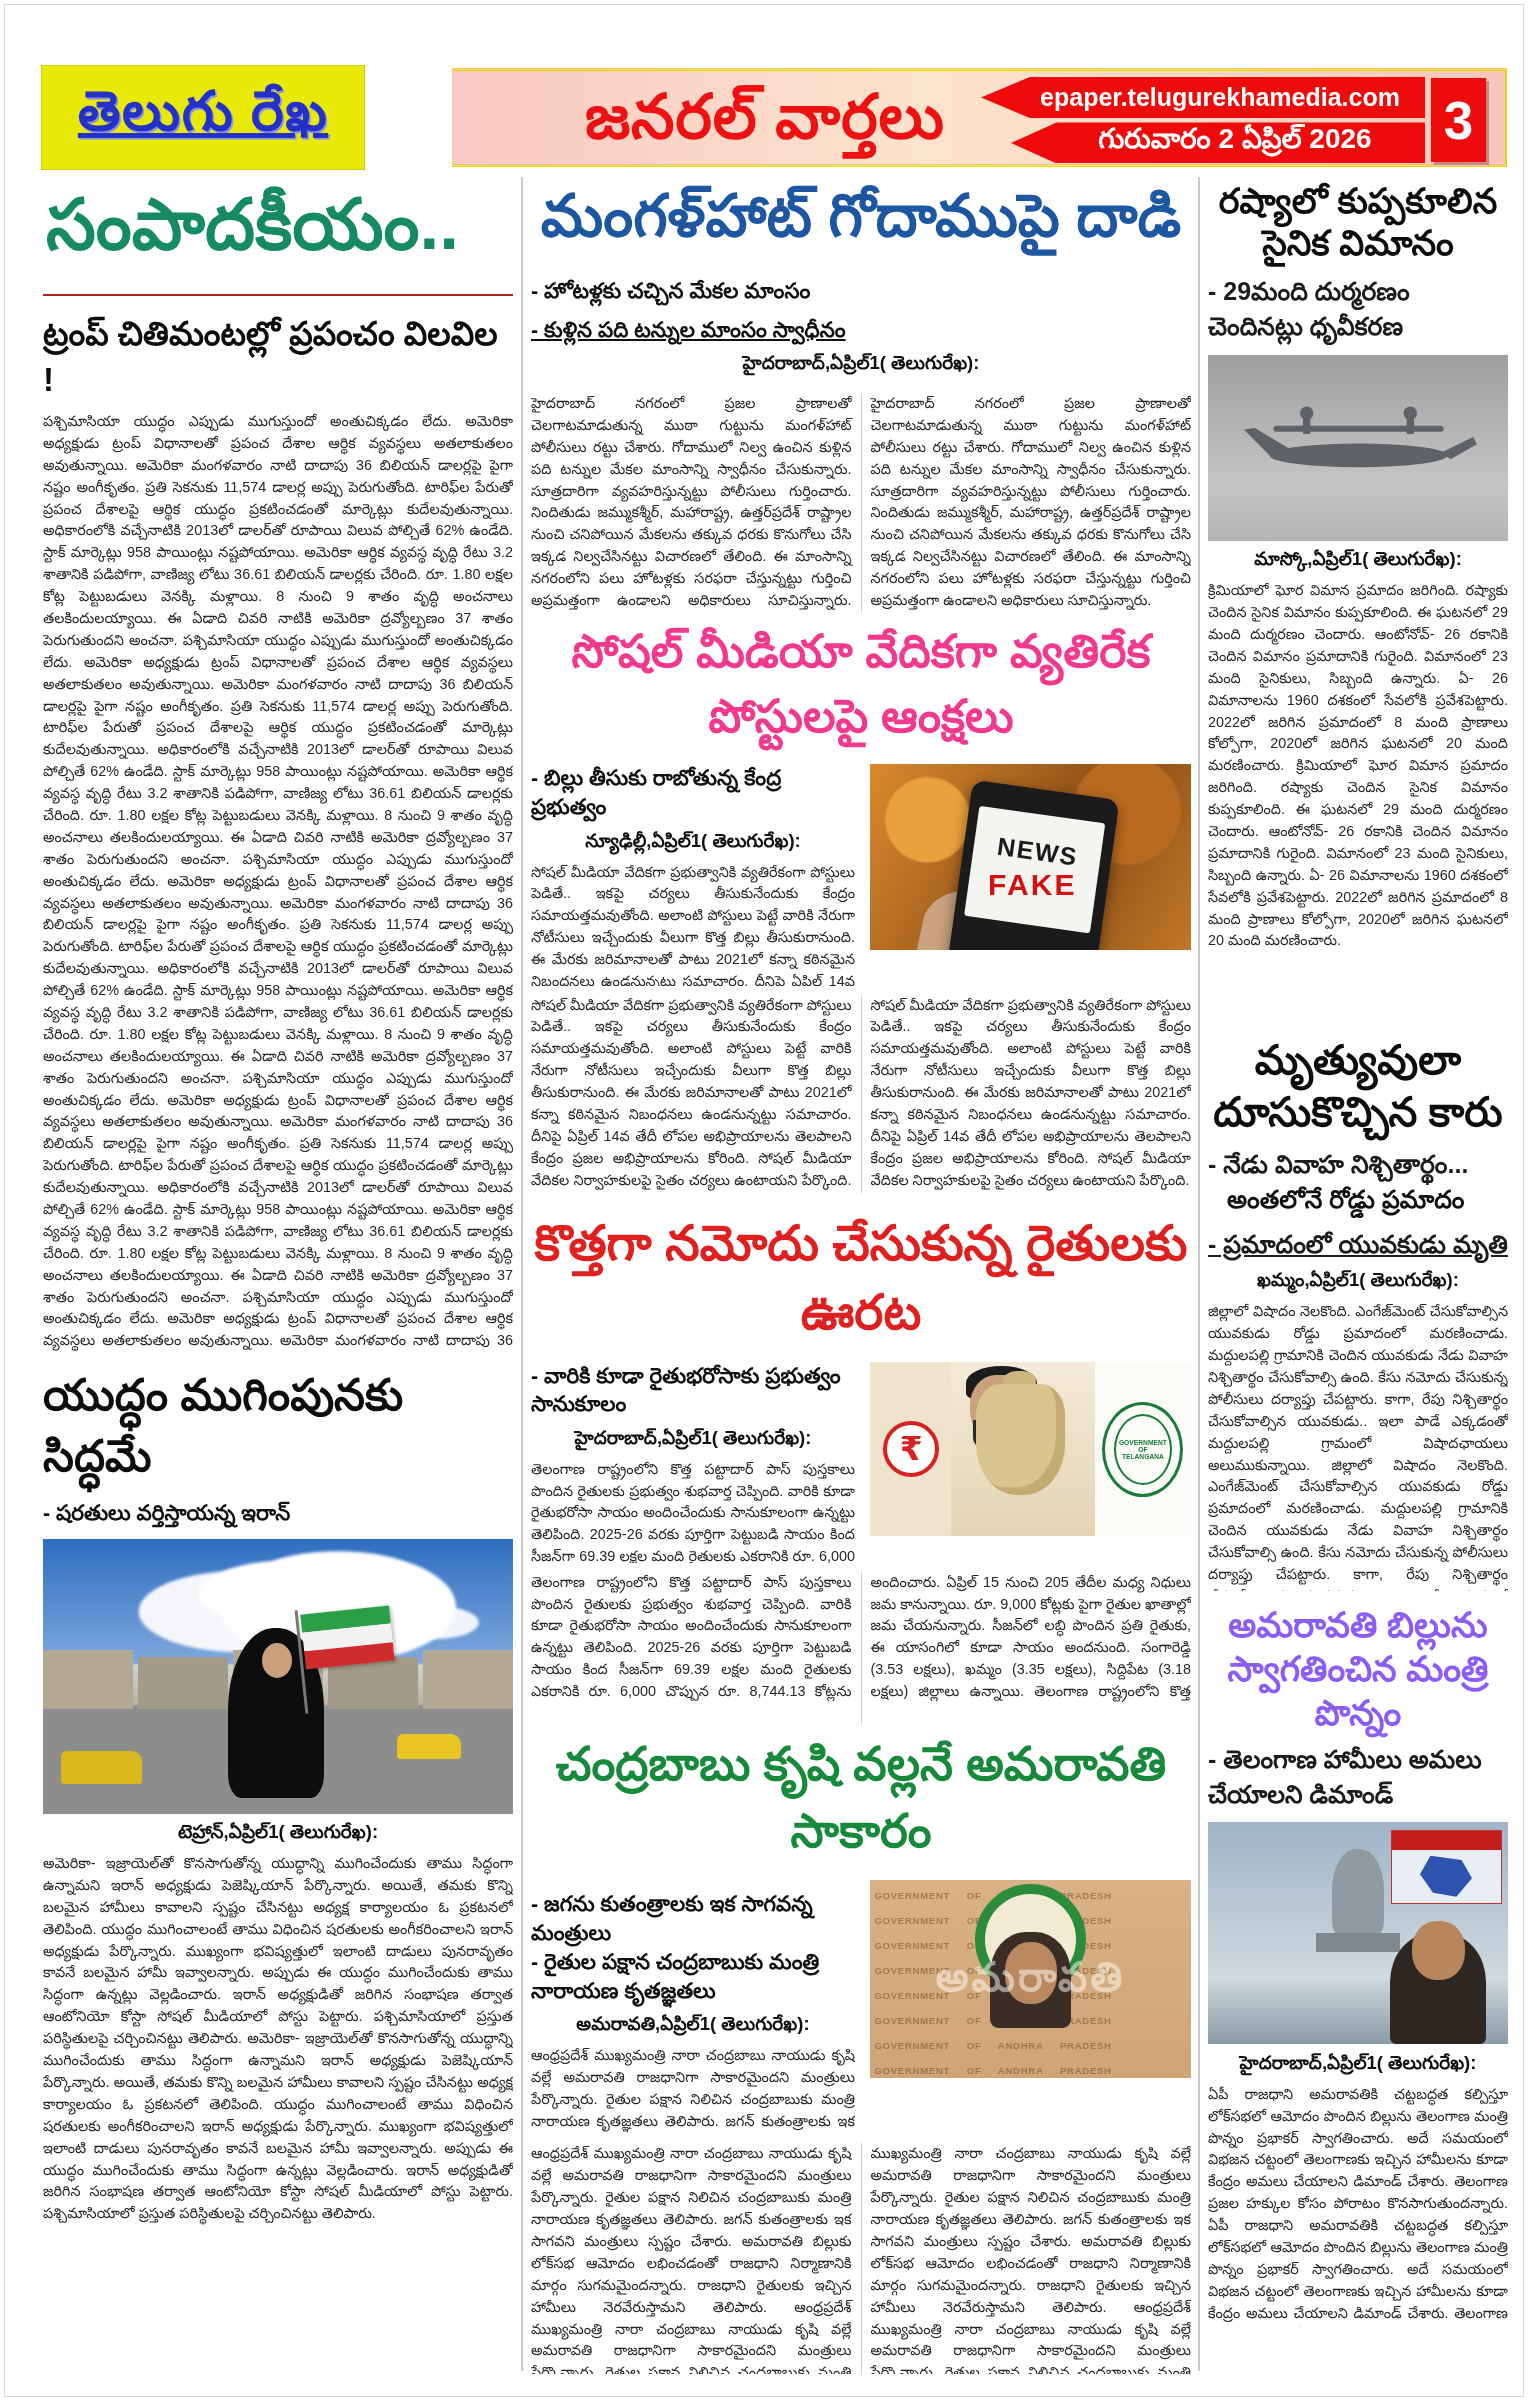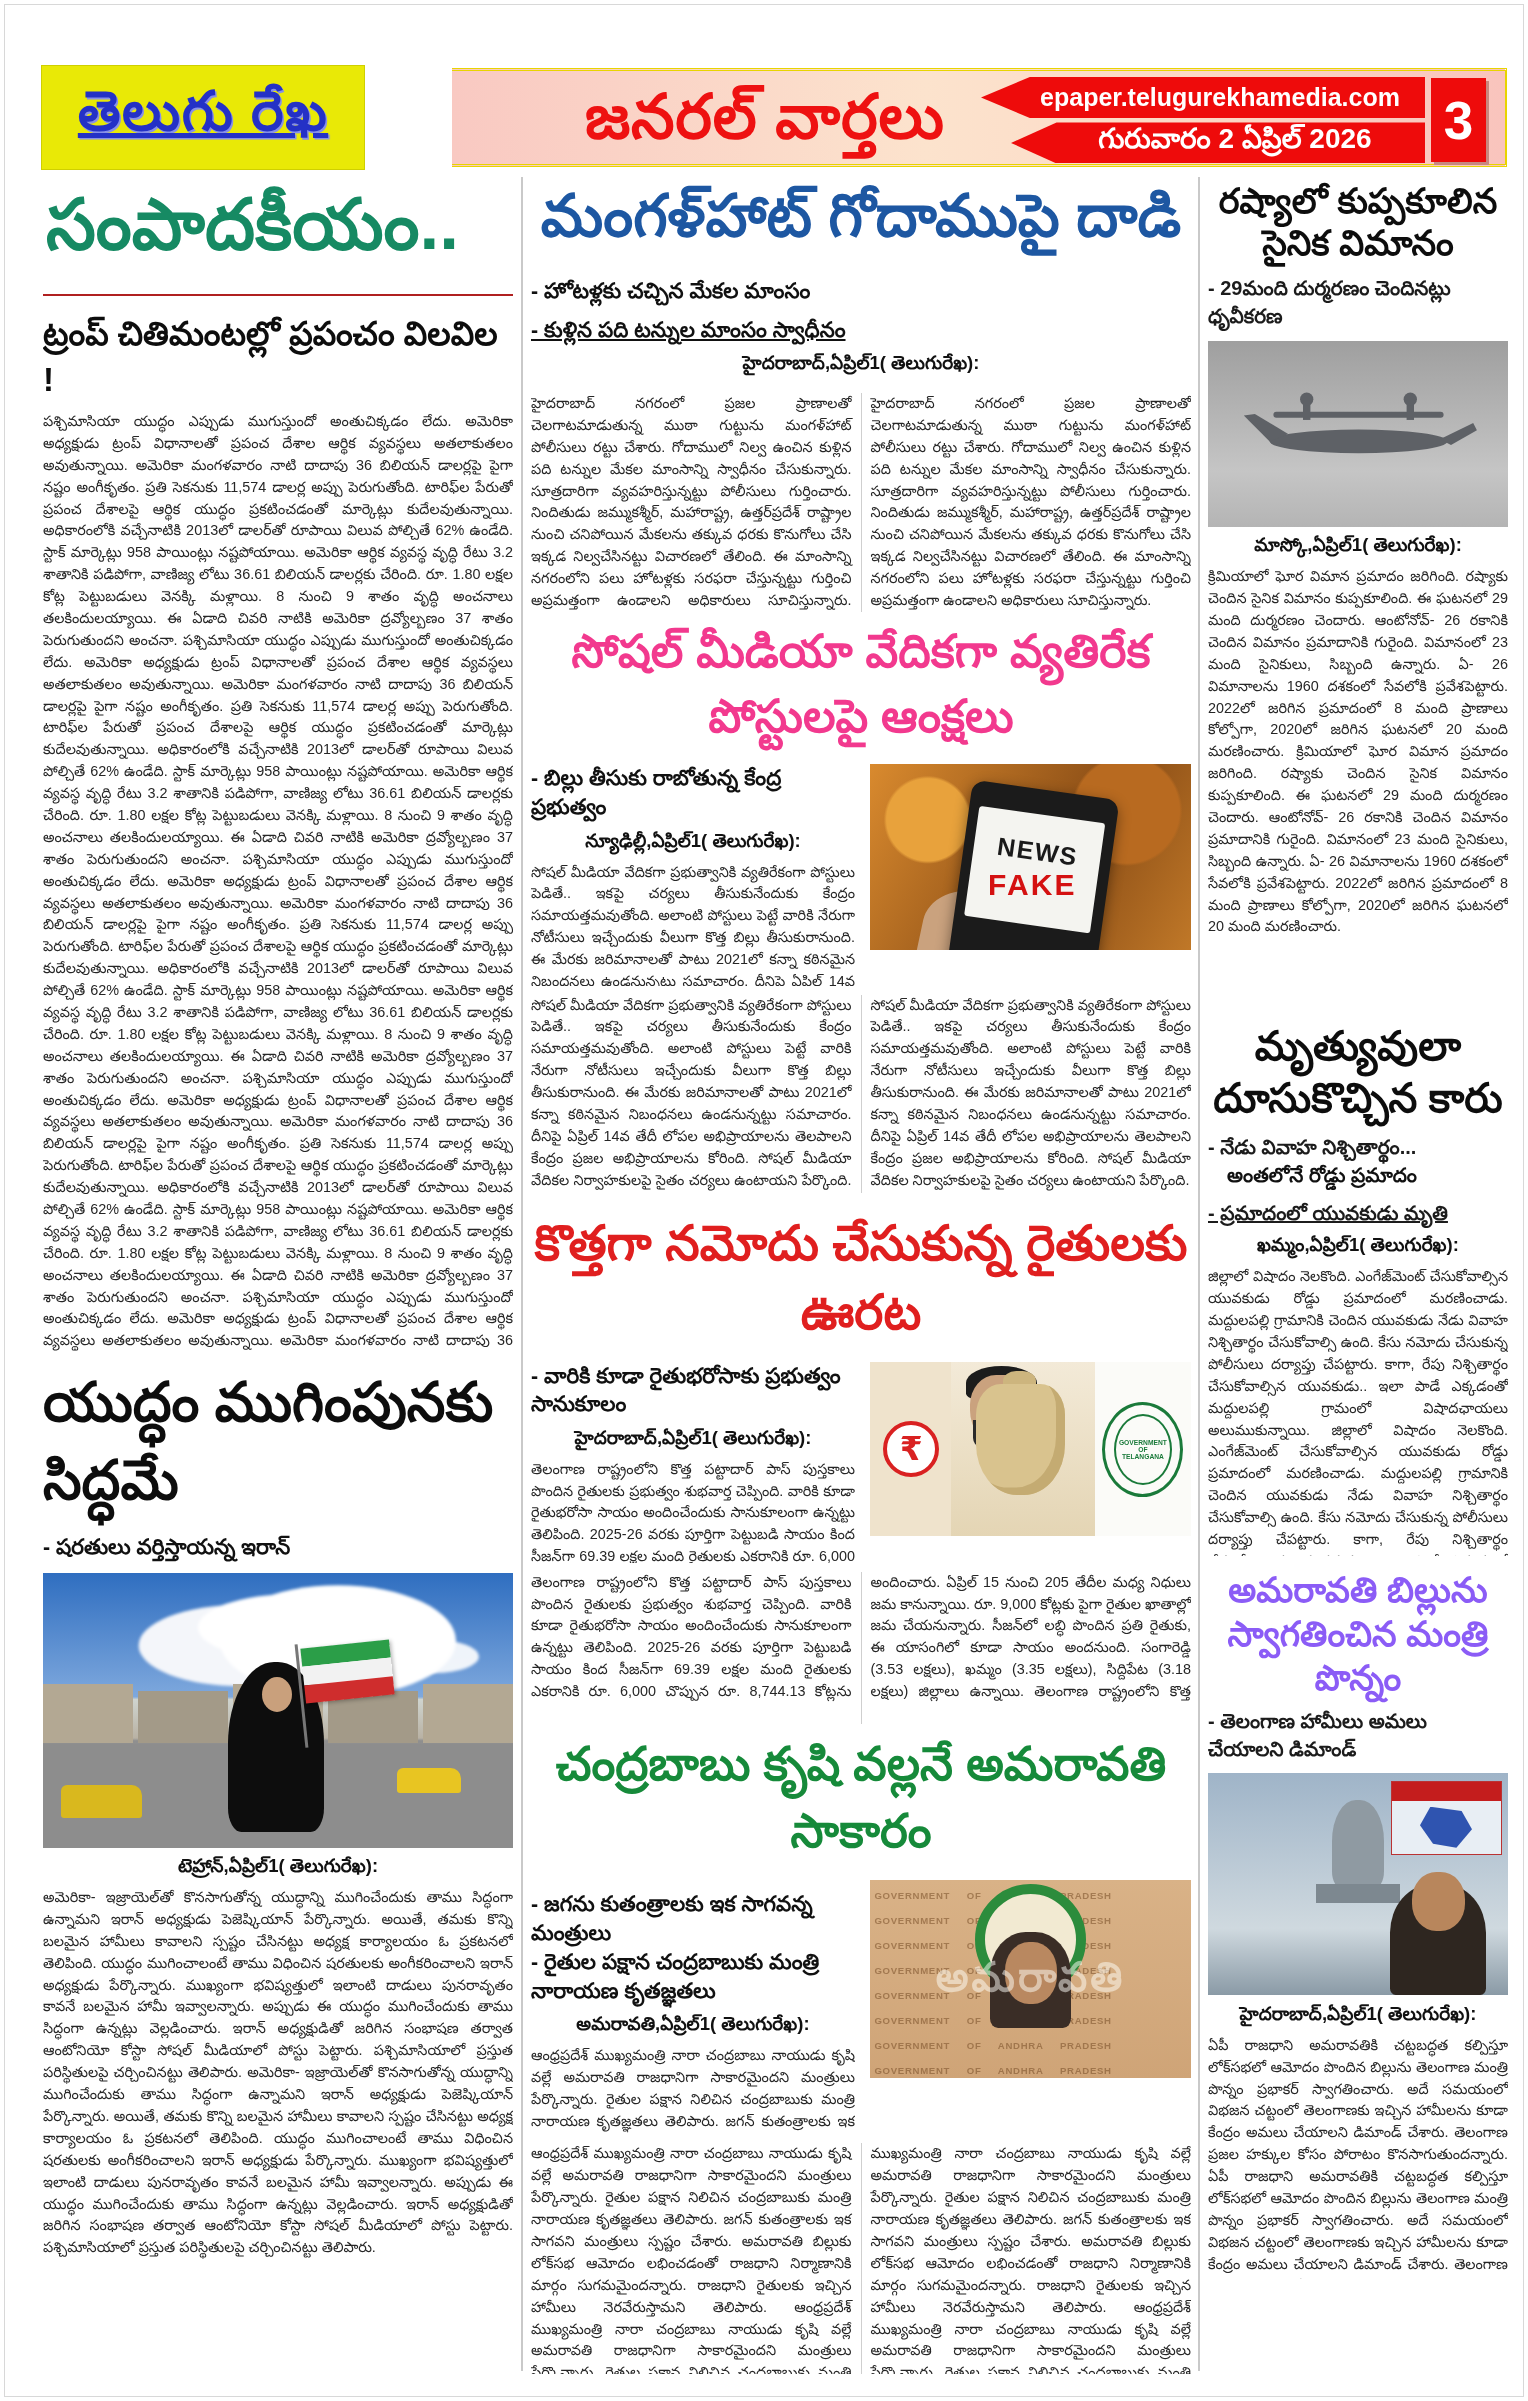--- a/index.html
+++ b/index.html
@@ -47,36 +47,36 @@
                overflow:hidden; }
   .two-col { column-count:2; column-gap:19px; column-rule:0.7px solid #cfcfcf; }
   .dateline { font-size:18.5px; font-weight:bold; text-align:center; margin:7.4px 0 6px; color:#111; }
   .bullet { font-size:21.4px; font-weight:bold; color:#111; line-height:1.35; }
   .bullet.indent { padding-left:19px; }
 
   
   .edit-label { font-size:71px; font-weight:bold; color:#168a63; padding:4.4px 0 7.4px 3px; }
   .edit-rule { height:2.2px; background:#b02020; margin:3px 0 19px; }
   .edit-headline { font-size:33px; font-weight:bold; color:#0d0d0d; margin-bottom:12px; }
-  .war-headline { font-size:55px; font-weight:bold; color:#0d0d0d; margin:19px 0 7.4px; }
+  .war-headline { font-size:44px; font-weight:bold; color:#0d0d0d; margin:19px 0 7.4px; }
 
   
   .hl-ware { font-size:59px; font-weight:bold; color:#1d57a2; text-align:center; margin:1.5px 0 13.3px; }
   .hl-social { font-size:46px; font-weight:bold; color:#f2398e; text-align:center; margin:12px 0 10.4px; }
   .hl-farmer { font-size:49px; font-weight:bold; color:#e01f1f; text-align:center; margin:22px 0 9px; }
   .hl-amar { font-size:47px; font-weight:bold; color:#168a3a; text-align:center; margin:12px 0 10.4px; }
   .mid-row { display:flex; gap:15px; margin-bottom:9px; }
   .mid-row .left { flex:1 1 auto; }
   .mid-row .photo { flex:0 0 auto; }
 
   
   .hl-russia { font-size:35px; font-weight:bold; color:#0d0d0d; text-align:center; line-height:1.2; margin-bottom:10.4px; }
   .hl-car { font-size:41px; font-weight:bold; color:#0d0d0d; text-align:center; line-height:1.25; margin:13.3px 0 9px; }
   .hl-ponnam { font-size:35px; font-weight:bold; color:#8b5cf6; text-align:center; line-height:1.25; margin:12px 0 7.4px; }
-  .rbullet { font-size:20px; font-weight:bold; line-height:1.4; }
+  .rbullet { font-size:25px; font-weight:bold; line-height:1.4; }
 
   
   .photo { position:relative; overflow:hidden; background:#777; }
 
   
   .photo-plane { width:300px; height:186px; background:linear-gradient(180deg,#9f9f9f,#c5c5c5 70%,#b4b4b4); }
   .photo-plane svg { position:absolute; left:21px; top:30px; }
 
   
   .photo-phone { width:321px; height:186px;

